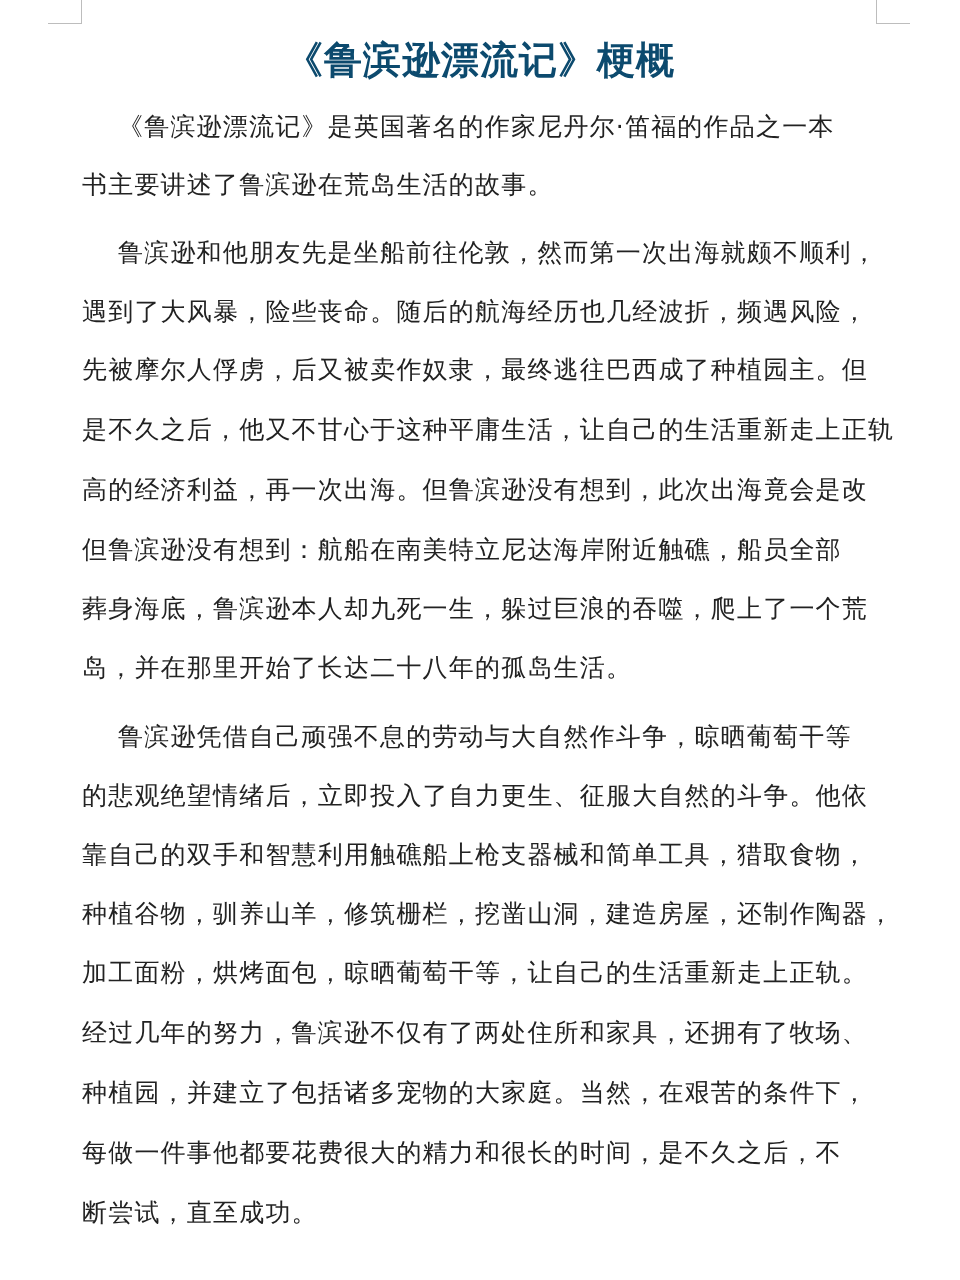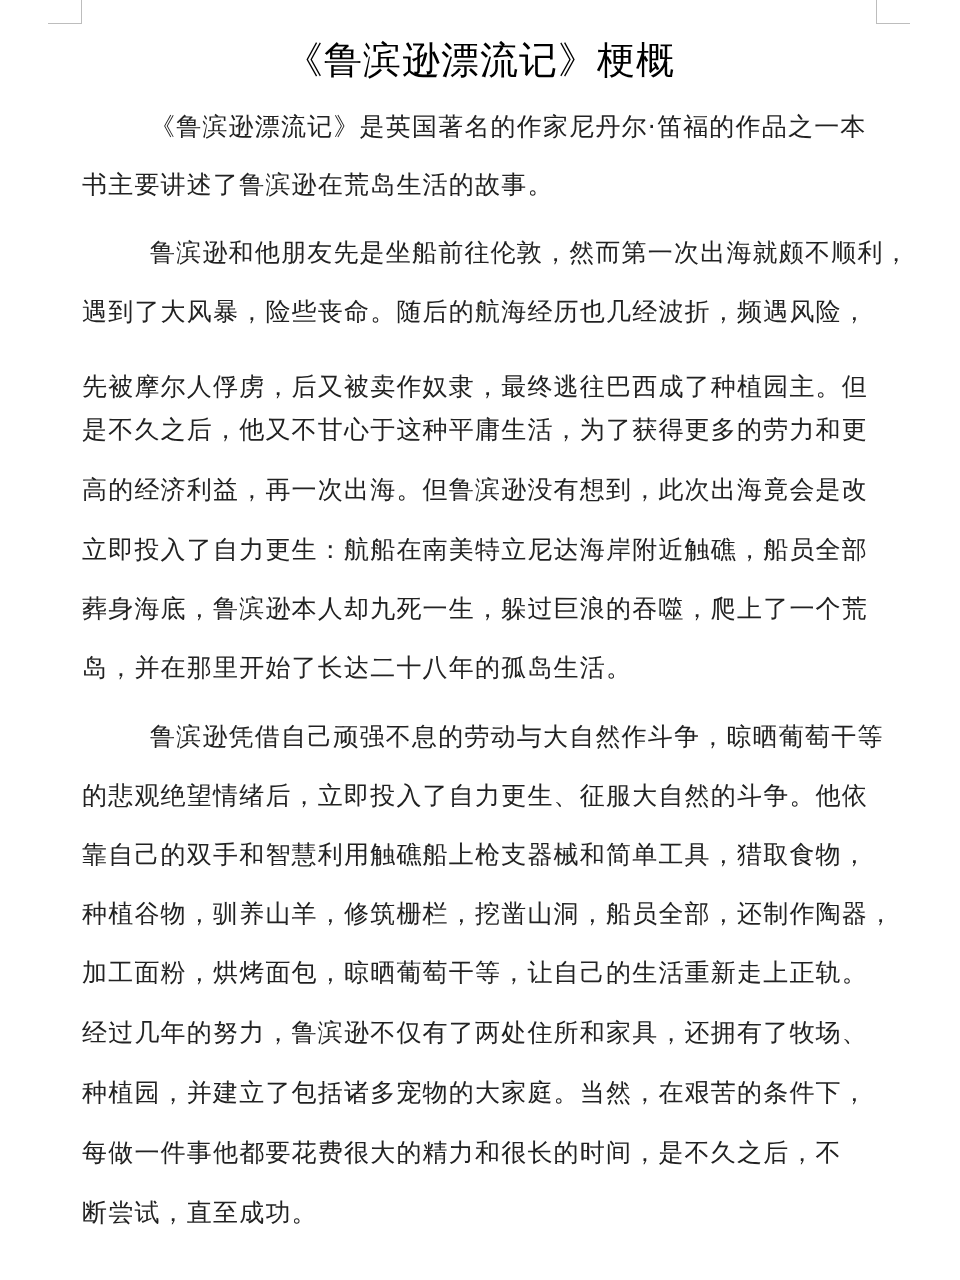--- a/index.html
+++ b/index.html
@@ -32,67 +32,67 @@
       border-left: 1.5px solid #bdbdbd;
       border-bottom: 1.5px solid #bdbdbd;
     }
     .title {
       position: absolute;
       left: 0;
       width: 960px;
       top: 34px;
       text-align: center;
       font-family: "DejaVu Serif", "Liberation Serif", serif;
-      font-weight: normal;
+      font-weight: bold;
       font-size: 38px;
       line-height: 52px;
       letter-spacing: 1px;
-      color: #000000;
+      color: #0c4a6e;
     }
     .body-text {
       position: absolute;
       left: 82px;
       width: 800px;
       font-size: 25px;
       color: #222;
     }
     .line {
       position: absolute;
       left: 0;
       white-space: nowrap;
       line-height: 34px;
       height: 34px;
       letter-spacing: 1.2px;
     }
-    .indent { left: 68px; }
+    .indent { left: 36px; }
   </style>
 </head>
 <body>
 
 <div class="corner corner-left"></div>
 <div class="corner corner-right"></div>
 
 <div class="title">《鲁滨逊漂流记》梗概</div>
 
 <div class="body-text">
 
   <div class="line indent" style="top:110px">《鲁滨逊漂流记》是英国著名的作家尼丹尔·笛福的作品之一本</div>
   <div class="line" style="top:168px">书主要讲述了鲁滨逊在荒岛生活的故事。</div>
 
   <div class="line indent" style="top:236px">鲁滨逊和他朋友先是坐船前往伦敦，然而第一次出海就颇不顺利，</div>
   <div class="line" style="top:295px">遇到了大风暴，险些丧命。随后的航海经历也几经波折，频遇风险，</div>
-  <div class="line" style="top:370px">先被摩尔人俘虏，后又被卖作奴隶，最终逃往巴西成了种植园主。但</div>
-  <div class="line" style="top:413px">是不久之后，他又不甘心于这种平庸生活，为了获得更多的劳力和更</div>
+  <div class="line" style="top:353px">先被摩尔人俘虏，后又被卖作奴隶，最终逃往巴西成了种植园主。但</div>
+  <div class="line" style="top:413px">是不久之后，他又不甘心于这种平庸生活，让自己的生活重新走上正轨</div>
   <div class="line" style="top:473px">高的经济利益，再一次出海。但鲁滨逊没有想到，此次出海竟会是改</div>
-  <div class="line" style="top:533px">立即投入了自力更生：航船在南美特立尼达海岸附近触礁，船员全部</div>
+  <div class="line" style="top:533px">但鲁滨逊没有想到：航船在南美特立尼达海岸附近触礁，船员全部</div>
   <div class="line" style="top:592px">葬身海底，鲁滨逊本人却九死一生，躲过巨浪的吞噬，爬上了一个荒</div>
   <div class="line" style="top:651px">岛，并在那里开始了长达二十八年的孤岛生活。</div>
 
   <div class="line indent" style="top:720px">鲁滨逊凭借自己顽强不息的劳动与大自然作斗争，晾晒葡萄干等</div>
   <div class="line" style="top:779px">的悲观绝望情绪后，立即投入了自力更生、征服大自然的斗争。他依</div>
   <div class="line" style="top:838px">靠自己的双手和智慧利用触礁船上枪支器械和简单工具，猎取食物，</div>
-  <div class="line" style="top:897px">种植谷物，驯养山羊，修筑栅栏，挖凿山洞，船员全部，还制作陶器，</div>
+  <div class="line" style="top:897px">种植谷物，驯养山羊，修筑栅栏，挖凿山洞，建造房屋，还制作陶器，</div>
   <div class="line" style="top:956px">加工面粉，烘烤面包，晾晒葡萄干等，让自己的生活重新走上正轨。</div>
   <div class="line" style="top:1016px">经过几年的努力，鲁滨逊不仅有了两处住所和家具，还拥有了牧场、</div>
   <div class="line" style="top:1076px">种植园，并建立了包括诸多宠物的大家庭。当然，在艰苦的条件下，</div>
   <div class="line" style="top:1136px">每做一件事他都要花费很大的精力和很长的时间，是不久之后，不</div>
   <div class="line" style="top:1196px">断尝试，直至成功。</div>
 </div>
 
 </body></html>

